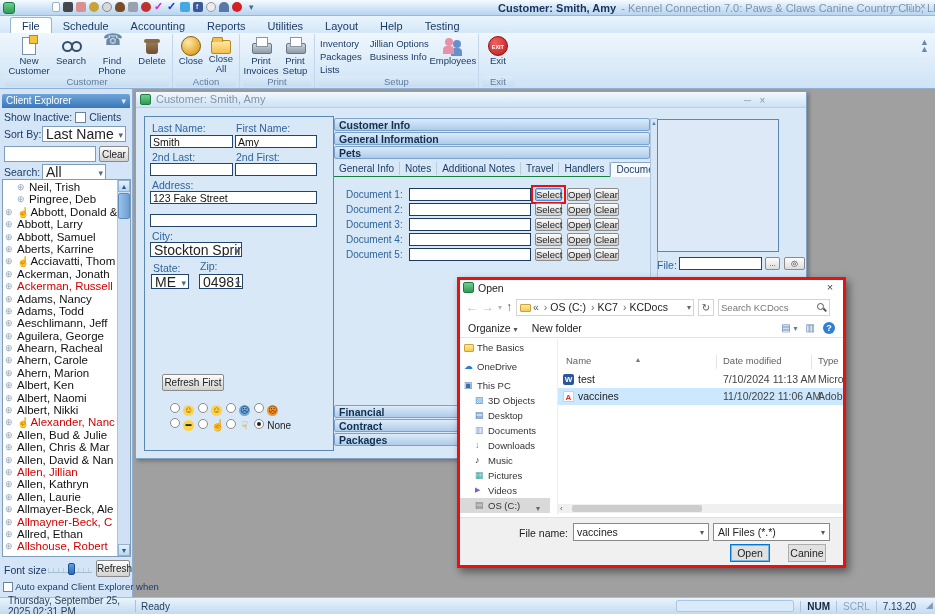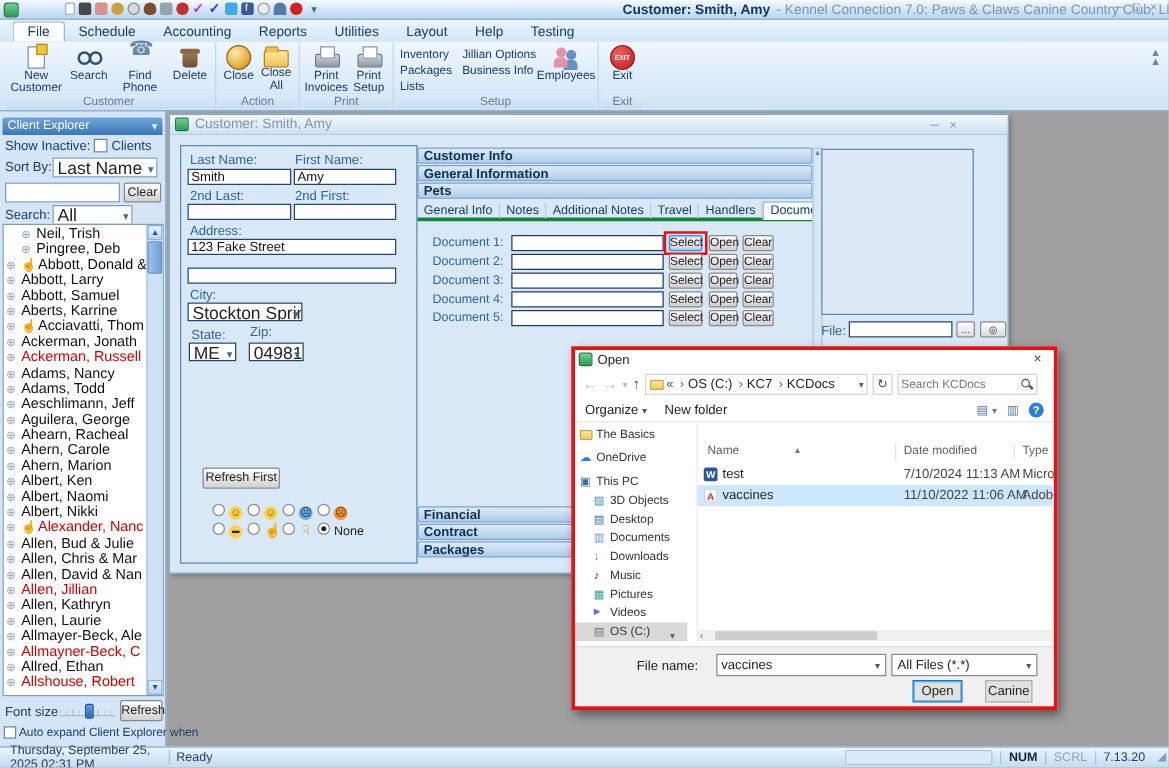--- a/index.html
+++ b/index.html
@@ -107,21 +107,21 @@
 .mdi{position:absolute;left:133px;top:89px;right:0;bottom:17px;background:#a0a0a0}
 .cwin{position:absolute;left:135px;top:91px;width:672px;height:368px;background:#d9e8f7;border:1px solid #7fa3c6;box-shadow:2px 2px 4px rgba(0,0,0,.3);z-index:31}
 .cwin-title{position:absolute;left:0;top:0;right:0;height:16px;background:linear-gradient(#f2f8fd,#cde1f4);border-bottom:1px solid #b6cfe8;color:#8593a6;font-size:11px;line-height:15px;padding-left:20px}
 .cwin-ico{position:absolute;left:4px;top:2px;width:11px;height:11px;border-radius:2px;background:linear-gradient(#6fcf8f,#2f9b55);border:1px solid #1f7a3f}
 .cwin-btns{position:absolute;right:36px;top:1px;color:#8a97a8;font-size:10px}
 .cwin-btns span{display:inline-block;width:15px;text-align:center}
 .flabel{position:absolute;color:#2f649c;font-size:10.5px;white-space:nowrap}
 .finput{position:absolute;background:#fff;border:1px solid #24456b;font-family:"Liberation Sans",sans-serif;font-size:10.5px;padding:0 2px;color:#111}
 .fpanel{position:absolute;left:8px;top:24px;width:190px;height:335px;border:1px solid #5b87b5}
 .acc-h{height:13px;background:linear-gradient(#dcebf9,#aecbe9);border:1px solid #7ba2cc;border-radius:2px;color:#10304f;font-weight:bold;font-size:10.5px;line-height:12px;padding-left:4px;margin-bottom:1px;cursor:default}
-.tabs{position:absolute;left:198px;top:70px;width:316px;height:15px;display:flex;align-items:center;border-bottom:3px solid #15803d}
+.tabs{position:absolute;left:198px;top:70px;width:316px;height:15px;display:flex;align-items:flex-start;border-bottom:1px solid #15803d}
 .tab{font-size:10px;color:#1b3c66;padding:1px 5px;border-right:1px solid #b8cce0;white-space:nowrap;cursor:default}
 .tab.active{background:#f6fafd;border:1px solid #8aa8c8;border-bottom:1px solid #f6fafd;border-radius:2px 2px 0 0;margin-bottom:-1px}
 .docs{position:absolute;left:198px;top:96px;width:316px}
 .drow{position:relative;height:13px;margin-bottom:2px;white-space:nowrap}
 .dlbl{position:absolute;left:12px;top:1px;width:72px;color:#2f649c;font-size:10px}
 .dinput{position:absolute;left:75px;top:0;width:122px;height:13px;background:#fff;border:1px solid #1f3a60}
 .xbtn{position:absolute;top:0;height:13px;background:linear-gradient(#fdfdfd,#e0e0e0 60%,#cfcfcf);border:1px solid #8a8a8a;border-radius:2px;font-family:"Liberation Sans",sans-serif;font-size:9.5px;color:#222;text-align:center;line-height:11px;padding:0;cursor:default}
 .b-select{left:201px;width:27px}
 .b-open{left:233px;width:23px}
 .b-clear{left:260px;width:25px}
@@ -201,21 +201,21 @@
 .frow .ic{position:absolute;left:5px;top:3px;width:11px;height:11px;font-size:8px;text-align:center;line-height:11px}
 .ic-word{background:#2b579a;color:#fff;font-weight:bold;border-radius:2px}.ic-word::before{content:"W"}
 .ic-pdf{background:#fff;border:1px solid #d0d0d0;color:#e03030;font-weight:bold}.ic-pdf::before{content:"A"}
 .fname{position:absolute;left:20px;top:0}
 .fdate{position:absolute;left:165px;top:0;color:#444}
 .ftype{position:absolute;left:260px;top:0;color:#444;white-space:nowrap}
 .hscroll{position:absolute;left:0;right:0;bottom:2px;height:9px;background:#f0f0f0}
 .hscroll .harr{position:absolute;left:2px;top:0;color:#555;font-size:8px;line-height:9px}
 .hscroll .hthumb{position:absolute;left:14px;top:1px;width:130px;height:7px;background:#cdcdcd;border-radius:2px}
 .od-footer{position:absolute;left:0;right:0;bottom:0;height:48px;background:#f0f0f0;border-top:1px solid #e0e0e0}
-.fn-label{position:absolute;left:40px;top:9px;width:68px;text-align:center;color:#222}
+.fn-label{position:absolute;left:40px;top:9px;width:68px;text-align:right;color:#222}
 .fn-combo{position:absolute;top:5px;height:18px;background:#fff;border:1px solid #8a8a8a}
 .fn-combo input{position:absolute;left:3px;top:2px;right:16px;border:none;outline:none;font-family:"Liberation Sans",sans-serif;font-size:10.5px;color:#222;background:transparent}
 .fn-combo .cv{position:absolute;right:4px;top:4px;color:#555;font-size:8px}
 .ft-text{position:absolute;left:4px;top:2px;white-space:nowrap}
 .od-btn{position:absolute;top:26px;height:18px;background:#e1e1e1;border:1px solid #adadad;font-family:"Liberation Sans",sans-serif;font-size:10.5px;color:#222;text-align:center;line-height:16px;cursor:default}
 .od-btn.primary{border:1px solid #0078d7;box-shadow:0 0 0 1px #7ab5e8 inset}
 </style>
 </head>
 <body>
 

